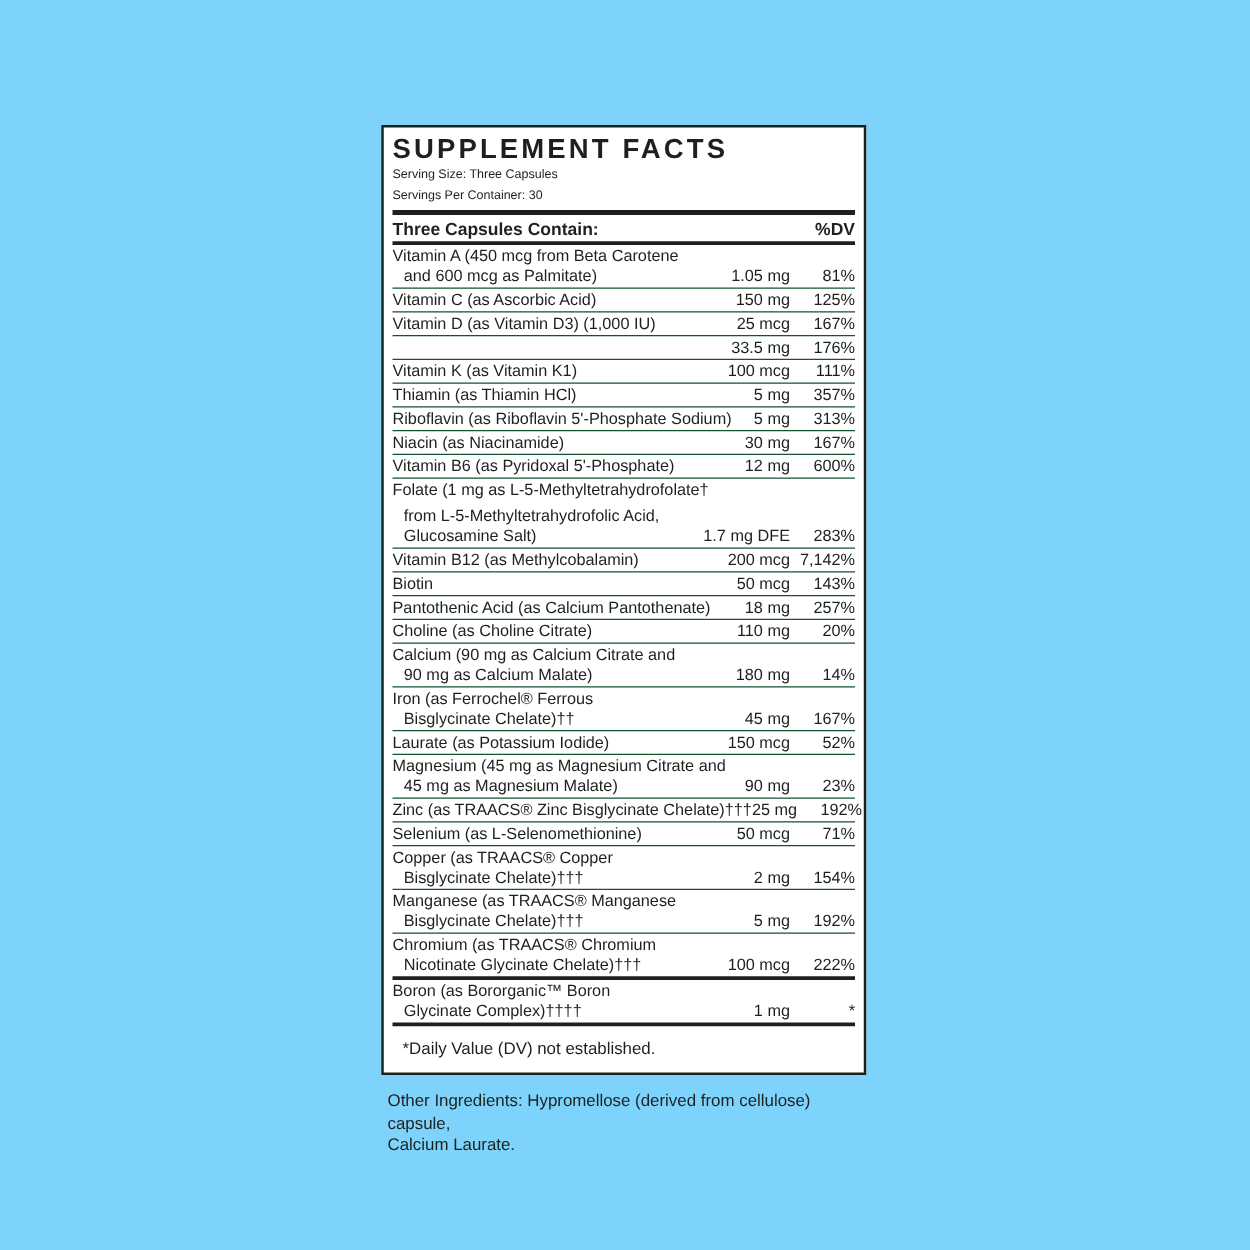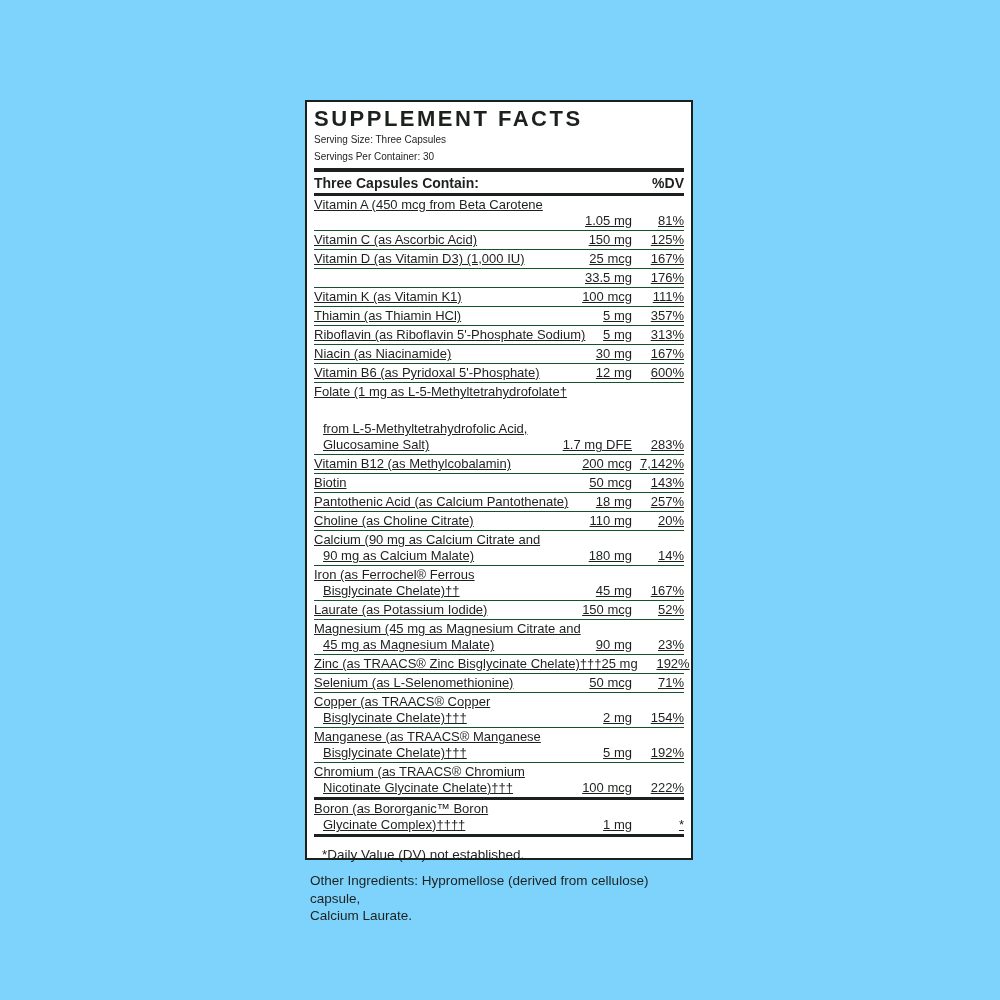--- a/index.html
+++ b/index.html
@@ -57,23 +57,23 @@
     padding: 3px 0 2px 0;
   }
   .columns-header .spacer { flex: 1 1 auto; }
   .row {
     border-top: 1px solid #14532d;
     padding: 1px 0;
     font-size: 13px;
     line-height: 16px;
   }
   .row.first { border-top: none; }
-  .line { display: flex; align-items: flex-end; text-decoration: underline; }
+  .line { display: flex; align-items: flex-end; }
   .line.wrap { padding-left: 9px; }
-  .line.gap { margin-top: 21px; }
+  .line.gap { margin-top: 5px; }
   .name { flex: 1 1 auto; white-space: nowrap; }
   .amount { margin-left: auto; white-space: nowrap; text-align: right; }
   .dv { flex: 0 0 52px; width: 52px; text-align: right; white-space: nowrap; }
   .footnote {
     font-size: 13.5px;
     line-height: 16px;
     padding: 10px 0 0 8px;
   }
   .other-ingredients {
     position: absolute;
@@ -104,20 +104,21 @@
     </div>
 
     <div class="bar-medium"></div>
 
     <div id="rows-container">
         <div class="row first">
           <div class="line">
             <span class="name">Vitamin A (450 mcg from Beta Carotene</span>
           </div>
           <div class="line wrap">
+            <span class="name">and 600 mcg as Palmitate)</span>
             <span class="amount">1.05 mg</span>
             <span class="dv">81%</span>
           </div>
         </div>
         <div class="row">
           <div class="line">
             <span class="name">Vitamin C (as Ascorbic Acid)</span>
             <span class="amount">150 mg</span>
             <span class="dv">125%</span>
           </div>

